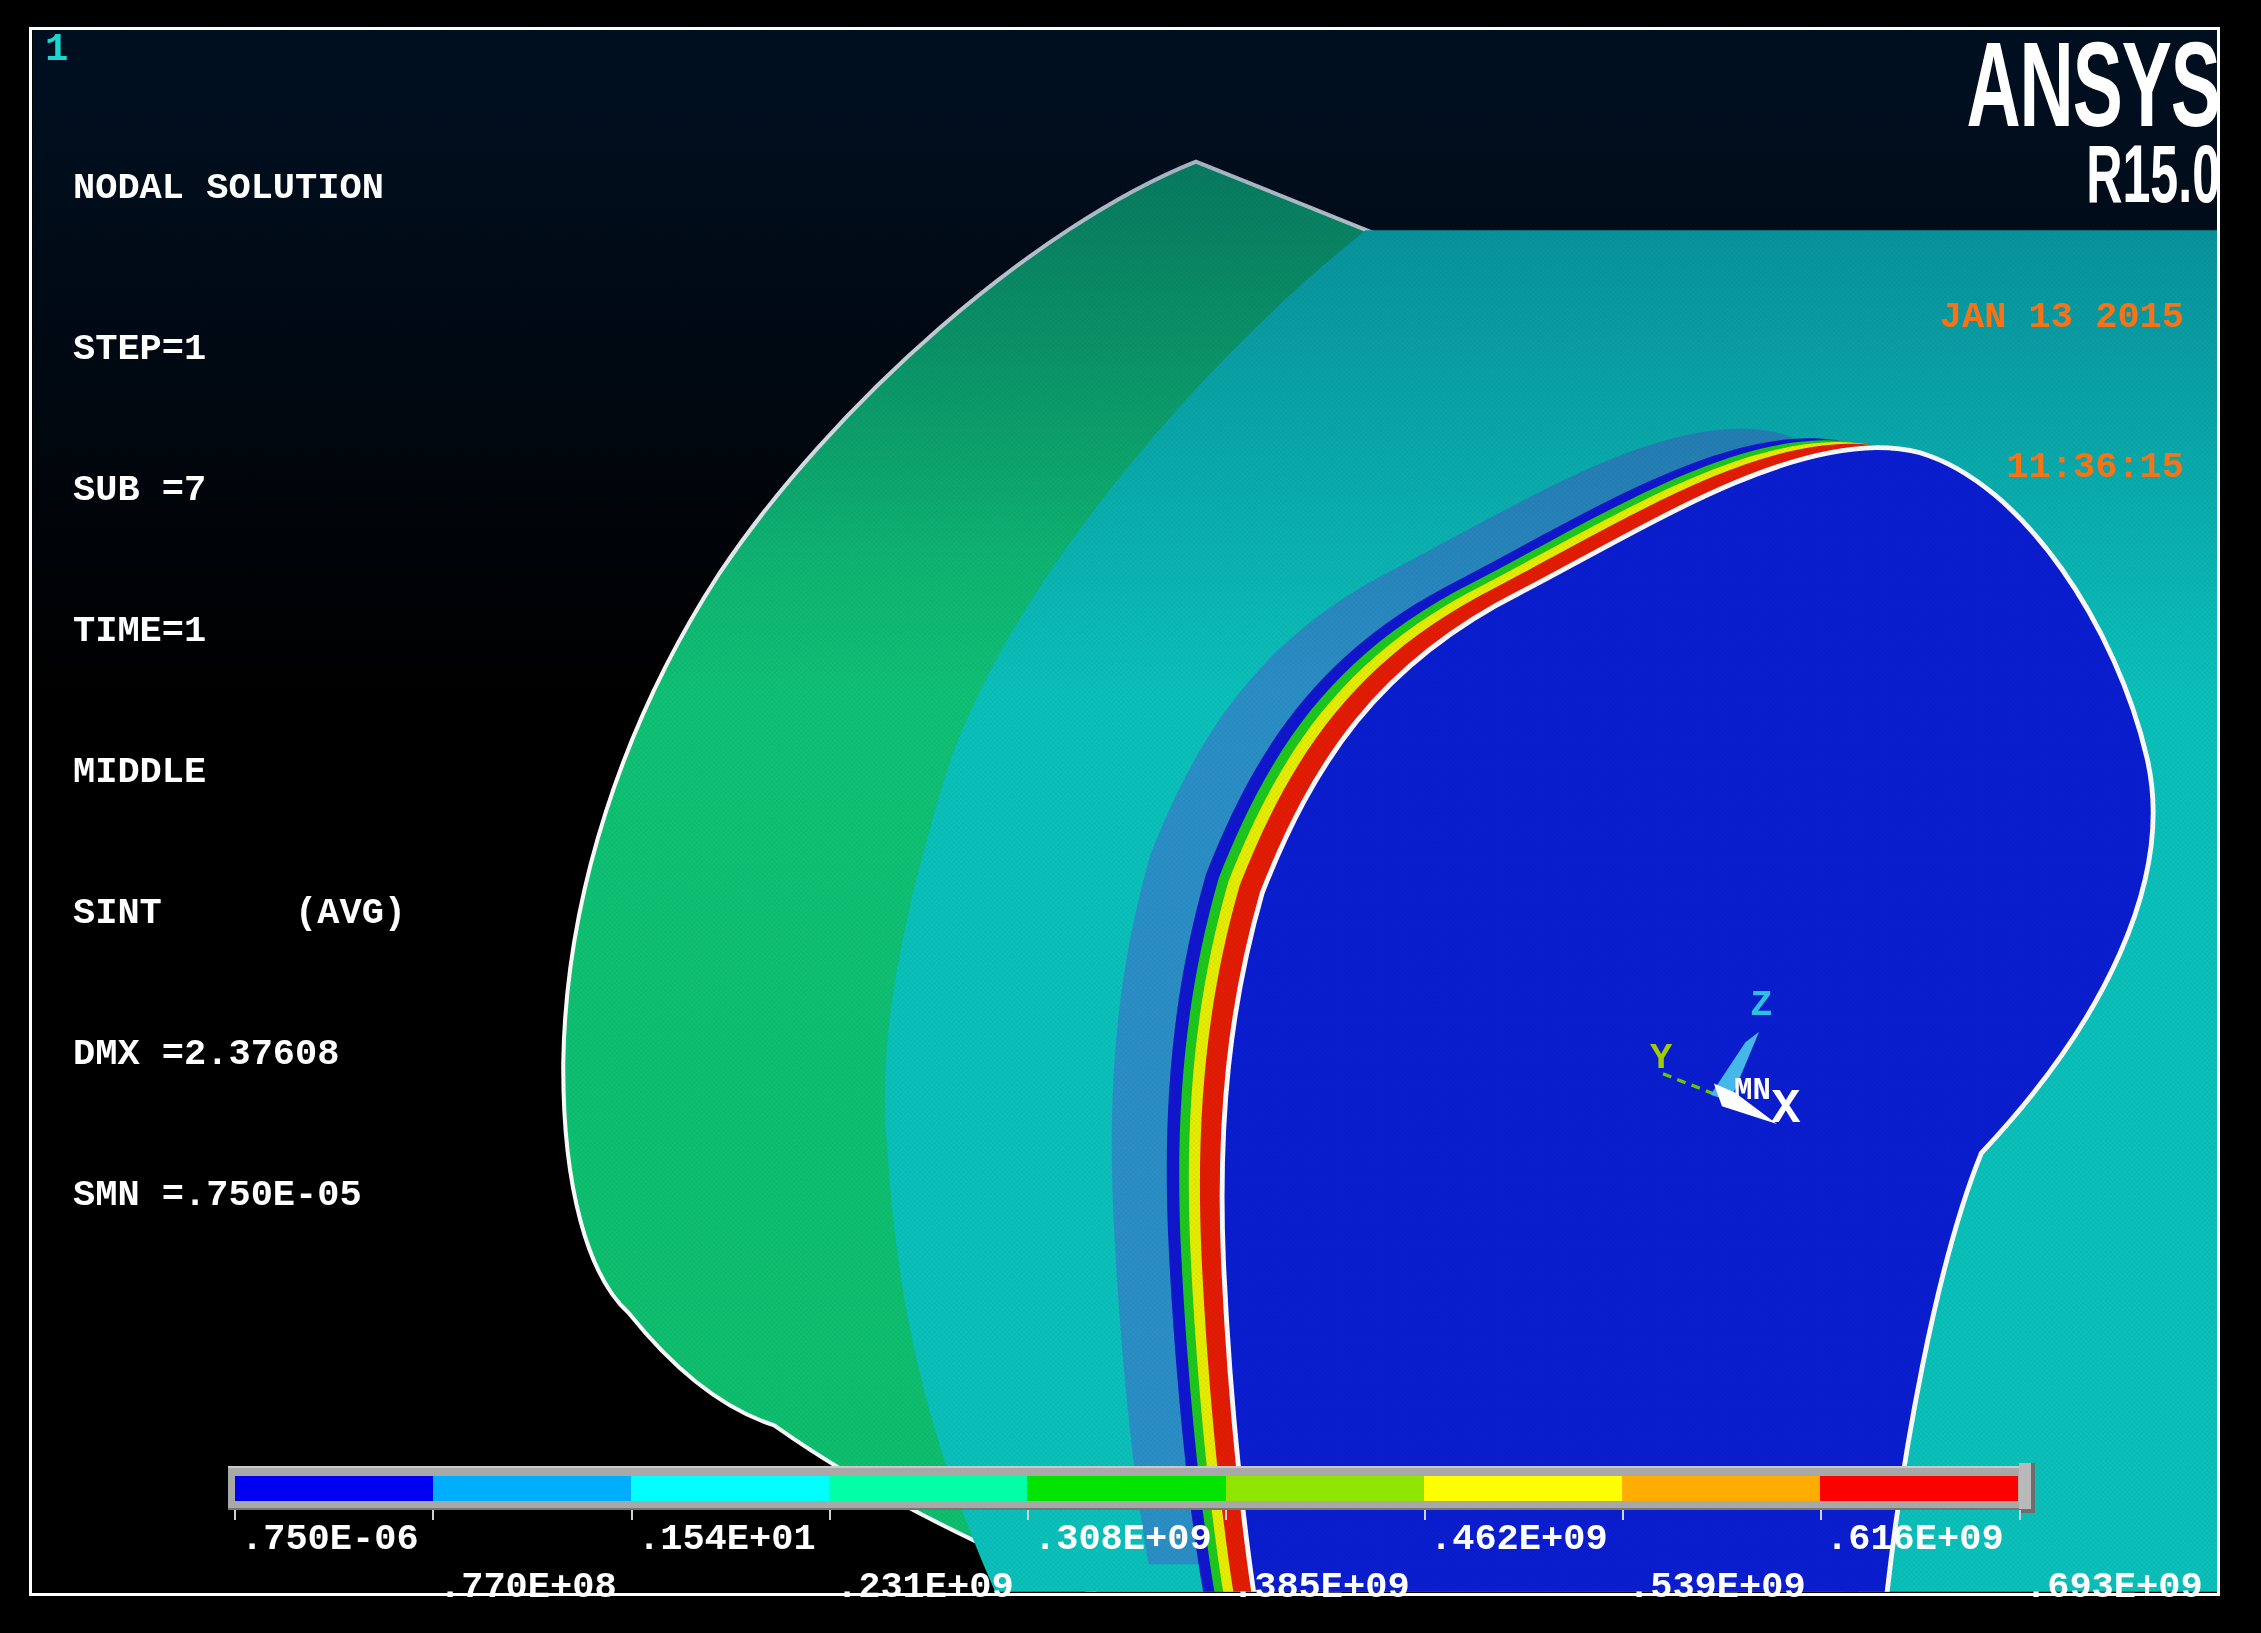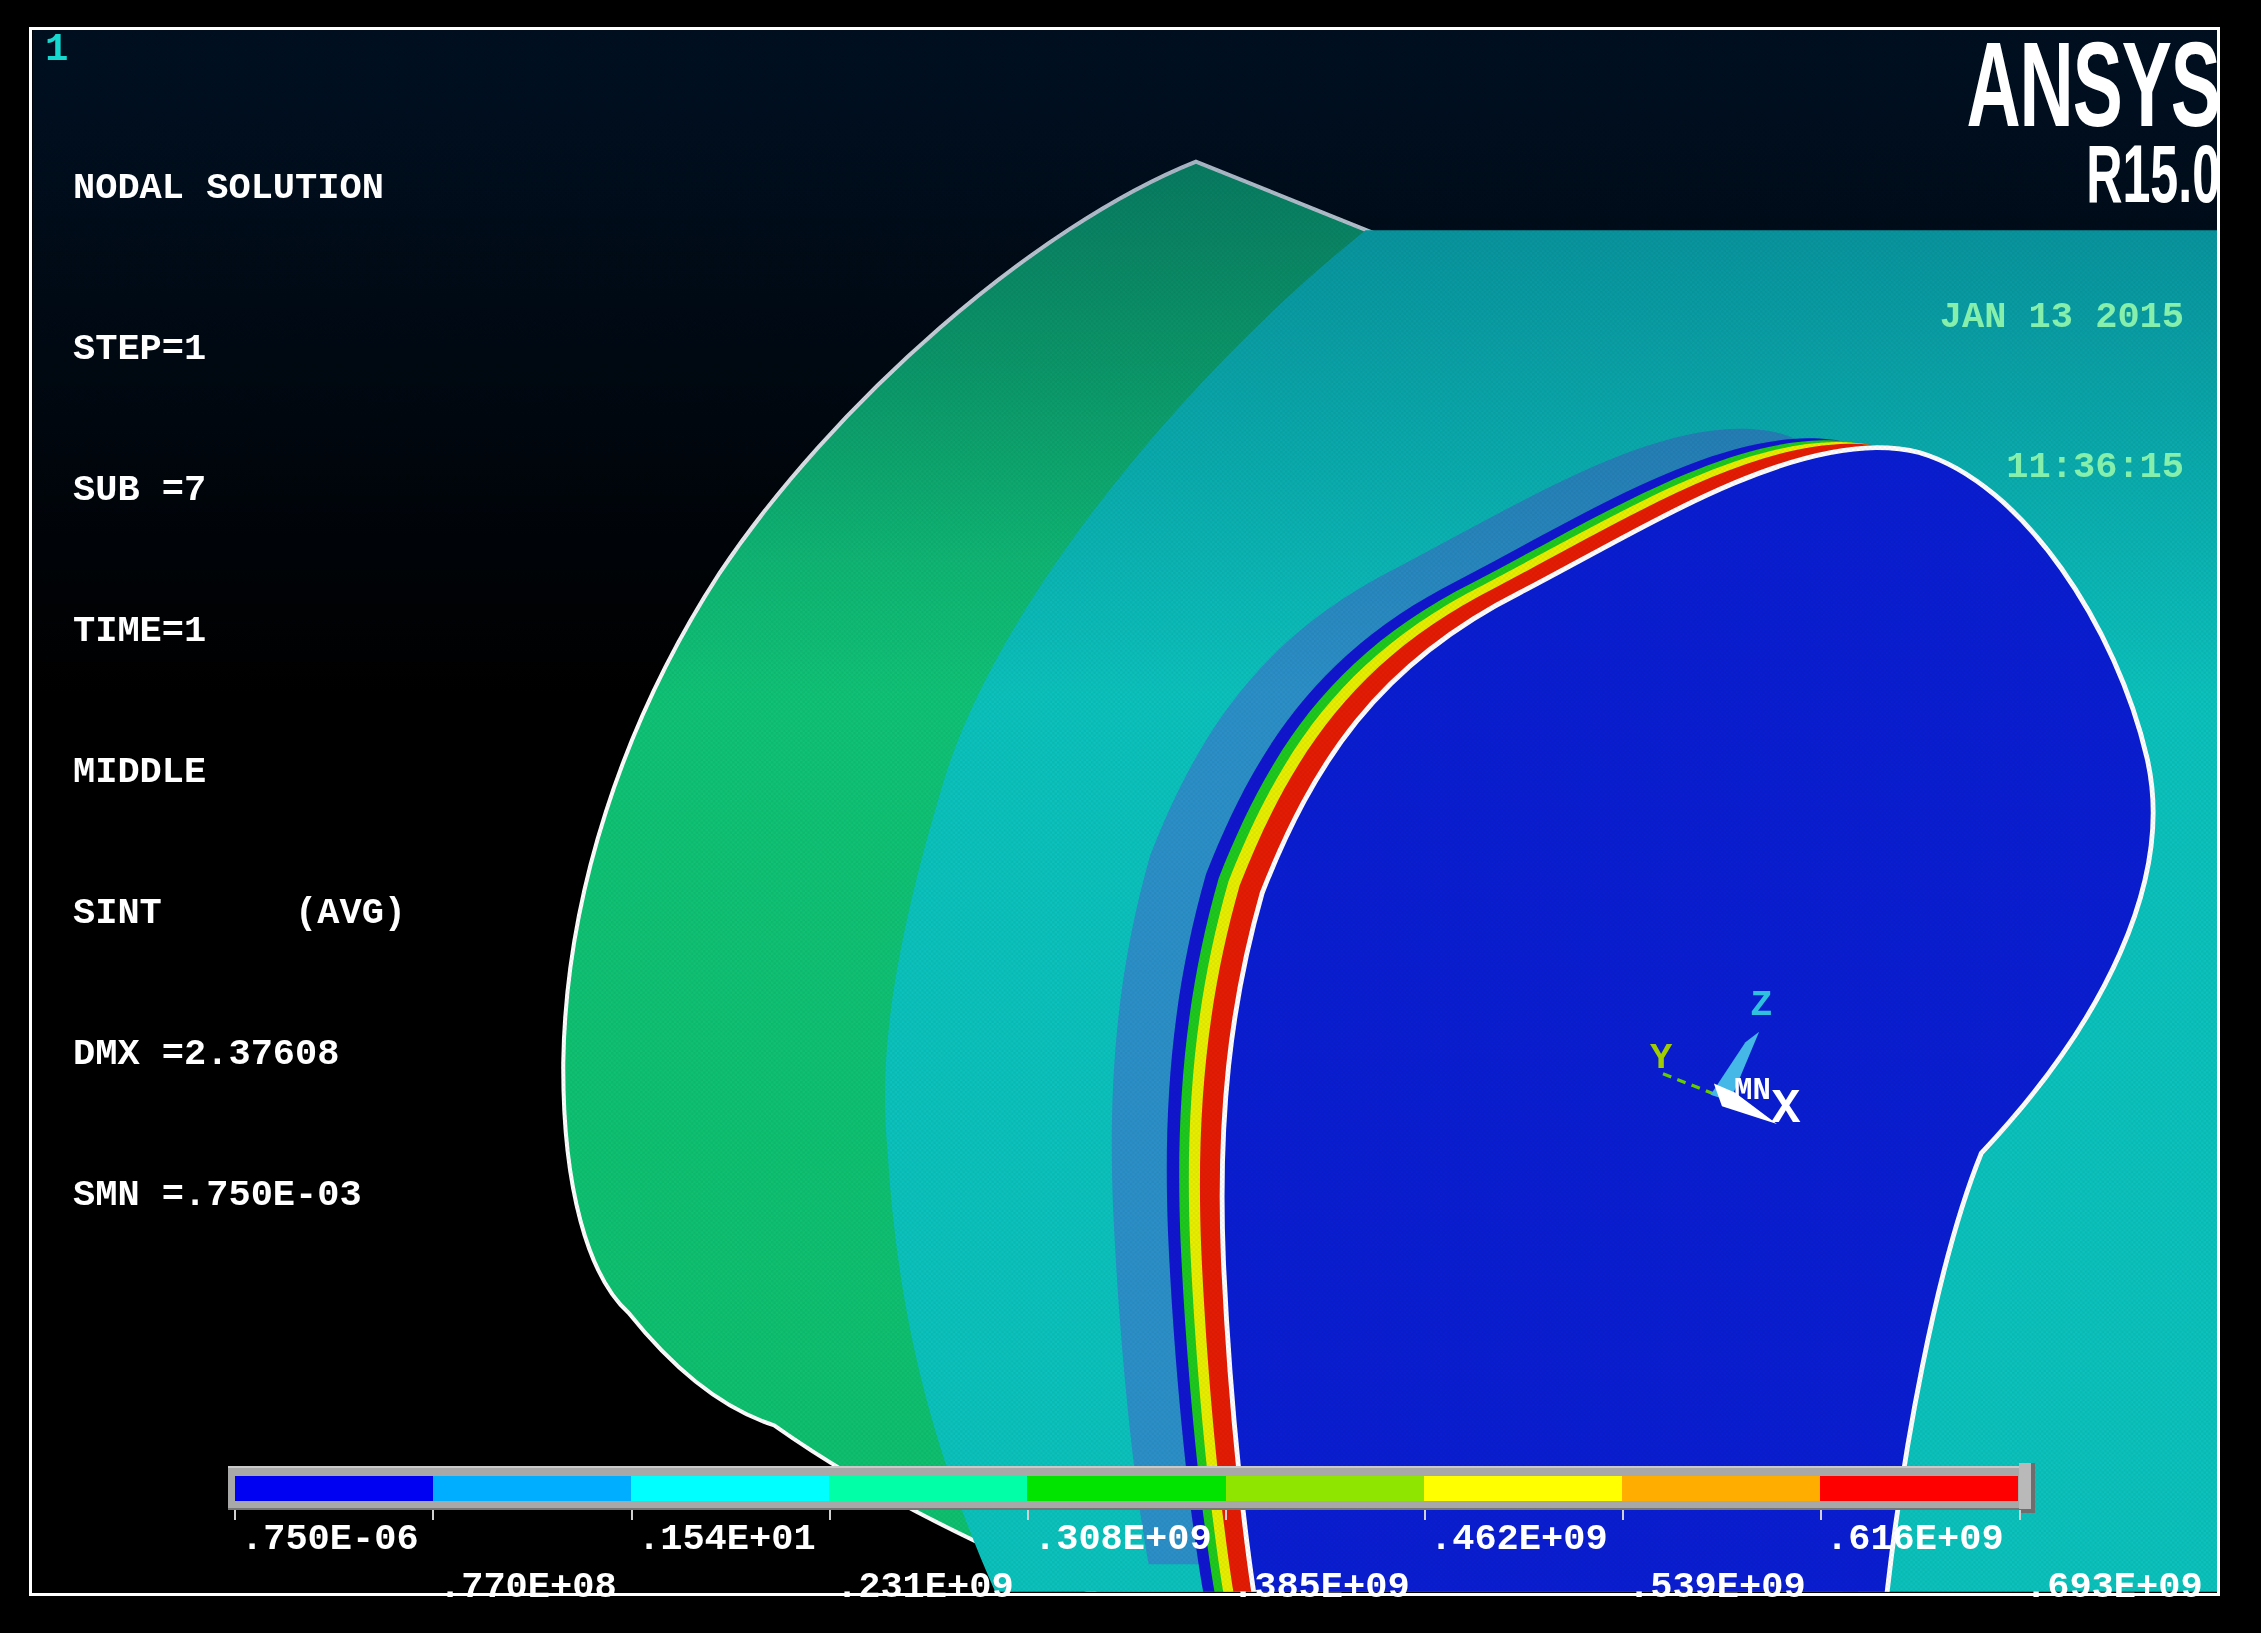--- a/index.html
+++ b/index.html
@@ -15,21 +15,21 @@
   #annot{left:73px;top:71px;z-index:7;color:#ffffff;font-size:37px;font-weight:bold;
          line-height:47px;white-space:pre;}
   #annot .title{margin-bottom:20px;}
   
   #logo{right:41px;top:24px;font-family:"Liberation Sans",sans-serif;font-weight:bold;
         font-size:121px;line-height:1;color:#ffffff;transform:scaleX(0.62);
         transform-origin:100% 0;letter-spacing:-1.6px;z-index:7;}
   #version{right:41px;top:134px;font-family:"Liberation Sans",sans-serif;font-weight:bold;
         font-size:81px;line-height:1;color:#ffffff;transform:scaleX(0.62);
         transform-origin:100% 0;z-index:7;}
-  #datetime{right:77px;top:192px;font-size:37px;font-weight:bold;color:#86efac;
+  #datetime{right:77px;top:192px;font-size:37px;font-weight:bold;color:#f97316;
         line-height:50px;text-align:right;z-index:7;white-space:pre;}
   
   #model{left:0;top:0;z-index:2;}
   
   #legend-bar{left:228px;top:1466px;width:1791px;height:44px;background:#a8a8a8;
         border-top:2.4px solid #c9c9c9;border-bottom:2.4px solid #757575;box-sizing:border-box;z-index:5;}
   #legend-cap{left:2019px;top:1463px;width:16px;height:50px;background:#b9b9b9;
         border-right:4px solid #6e6e6e;border-bottom:4.8px solid #6e6e6e;box-sizing:border-box;z-index:5;}
   #legend-strip{position:absolute;left:6.5px;top:8px;width:1784px;height:25px;display:flex;}
   #legend-strip .seg{flex:1 1 0;height:100%;}
@@ -125,21 +125,21 @@
   <div id="plot-id" class="abs">1</div>
 
   <div id="annot" class="abs">
     <div class="title">NODAL SOLUTION</div>
     <div>STEP=1</div>
     <div>SUB =7</div>
     <div>TIME=1</div>
     <div>MIDDLE</div>
     <div>SINT      (AVG)</div>
     <div>DMX =2.37608</div>
-    <div>SMN =.750E-03</div>
+    <div>SMN =.750E-05</div>
   </div>
 
   <div id="logo" class="abs">ANSYS</div>
   <div id="version" class="abs">R15.0</div>
   <div id="datetime" class="abs">
     <div>JAN 13 2015</div>
     <div>11:36:15</div>
   </div>
 
   <div id="legend-bar" class="abs">

